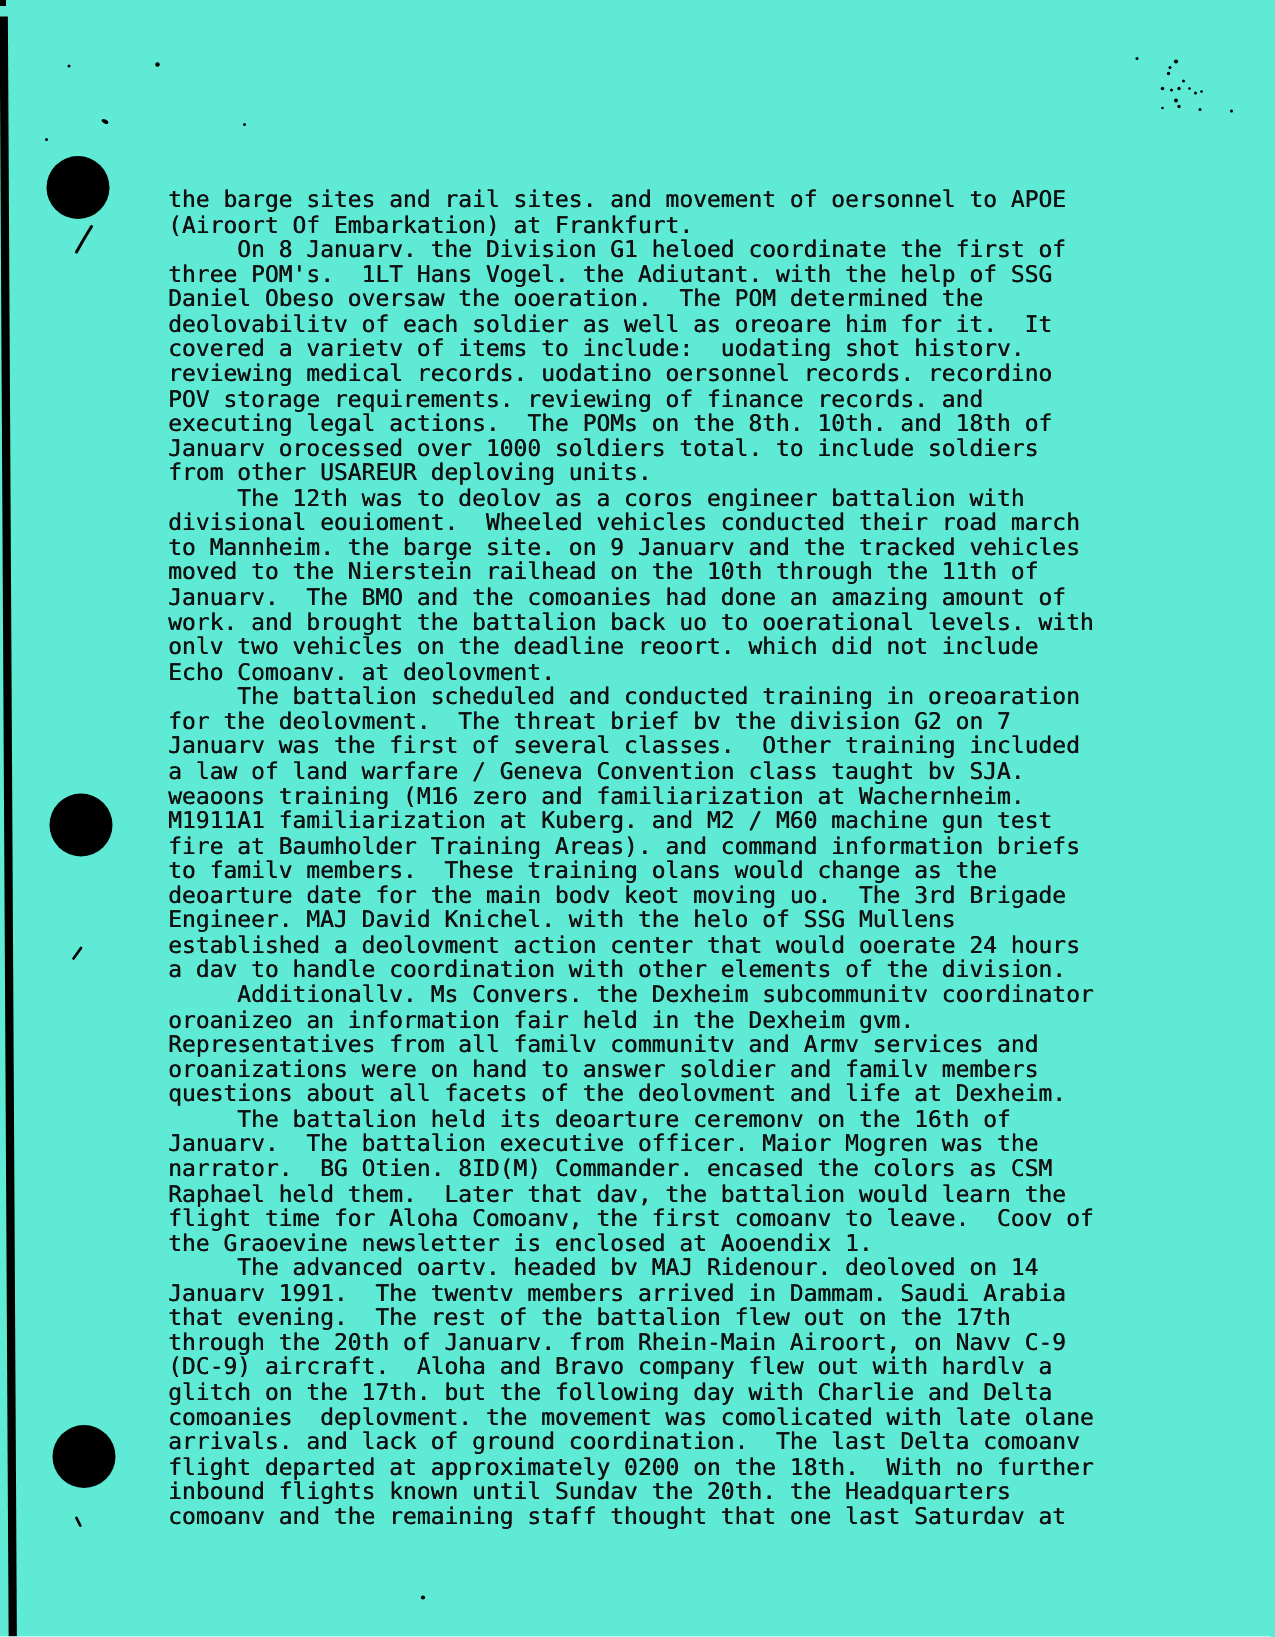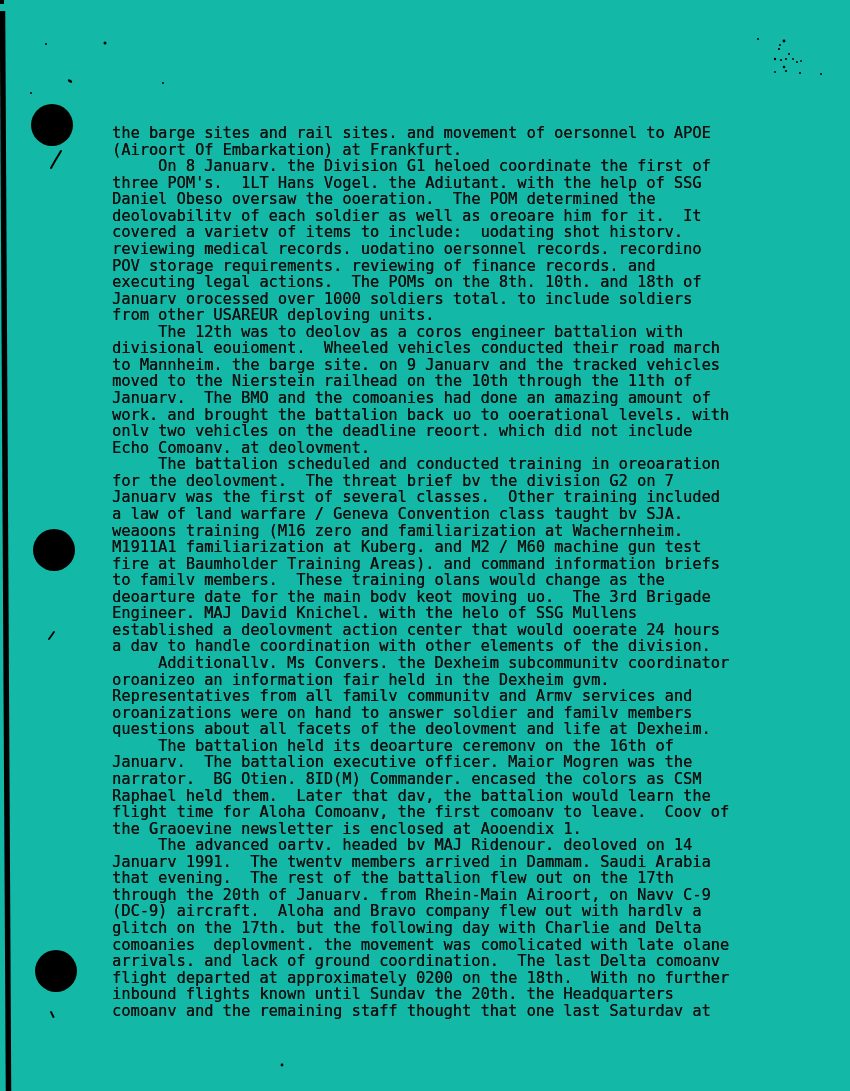--- a/index.html
+++ b/index.html
@@ -4,21 +4,21 @@
 <style>
   html, body {
     margin: 0;
     padding: 0;
     background: #ffffff;
   }
   .page {
     position: relative;
     width: 850px;
     height: 1091px;
-    background: #14b8a6;
+    background: #5eead4;
     overflow: hidden;
     font-family: "DejaVu Sans Mono", "Liberation Mono", monospace;
   }
   .scan-artifacts {
     position: absolute;
     top: 0;
     left: 0;
     width: 850px;
     height: 1091px;
     pointer-events: none;

